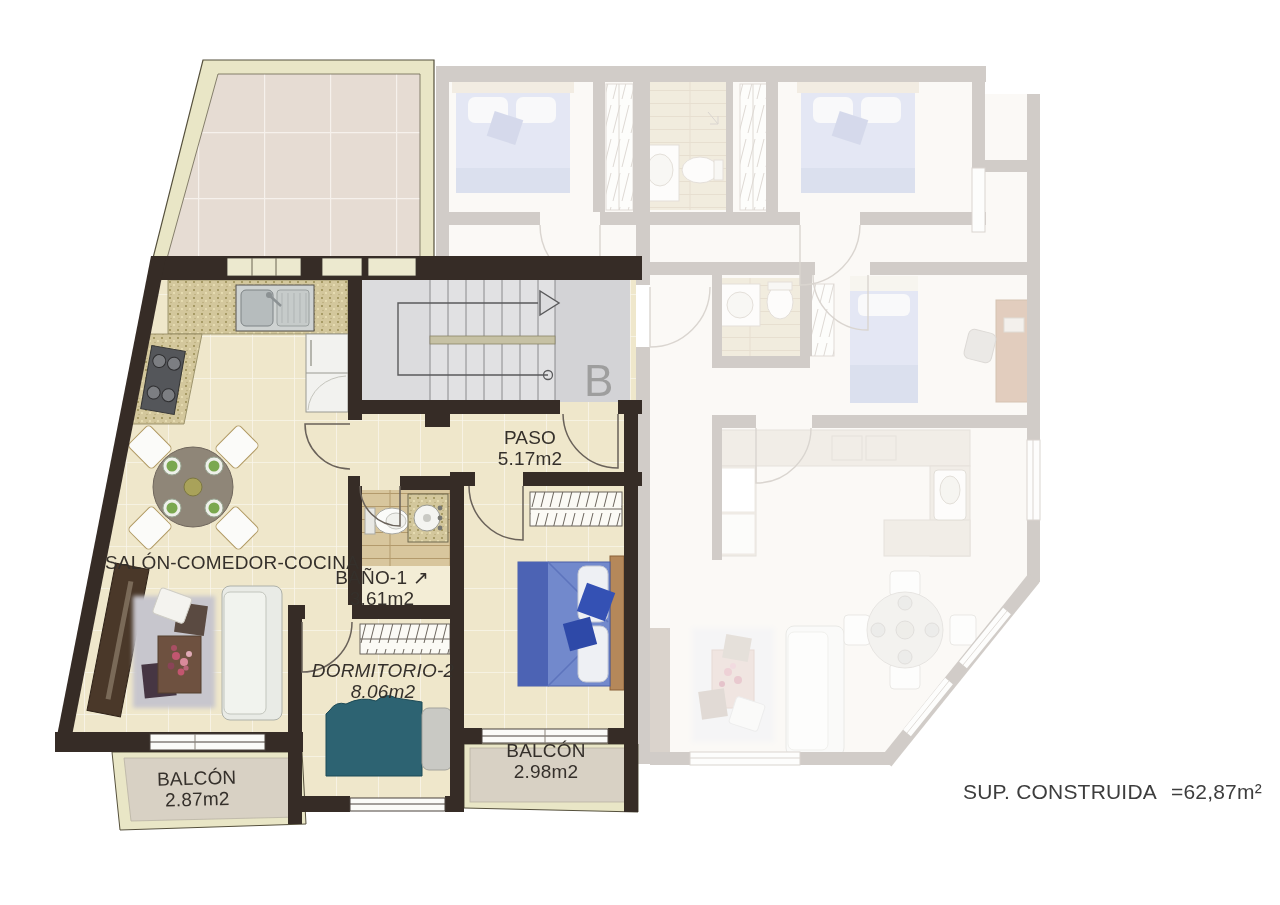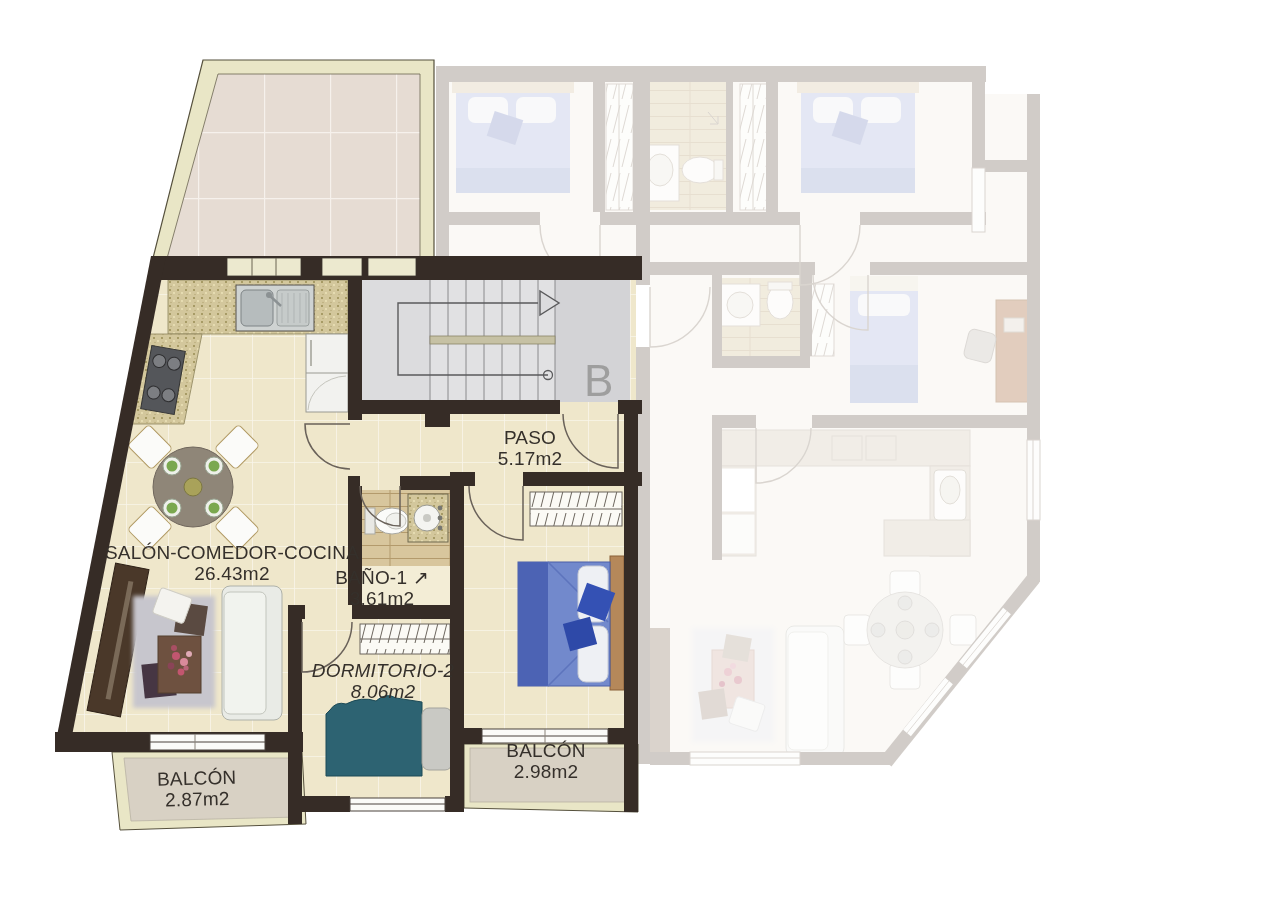--- a/index.html
+++ b/index.html
@@ -444,21 +444,20 @@
     <path class="arc" d="M350,424 L305,424 A45,45 0 0 0 350,469"></path>
     <path class="arc" d="M618,414 L618,468 A55,55 0 0 1 563,414"></path>
     <path class="arc" d="M400,486 L400,526 A40,40 0 0 1 360,486"></path>
     <path class="arc" d="M523,486 L523,540 A54,54 0 0 1 469,486"></path>
     <path class="arc" d="M302,622 L302,672 A50,50 0 0 0 352,622"></path>
   </g>
 </svg>
 
   <div class="room-label" style="left:232px;top:563px;">
     <div class="rl-name">SALÓN-COMEDOR-COCINA</div>
-    <div class="rl-area">26.43m2</div>
   </div>
 
   <div class="room-label" style="left:530px;top:448px;">
     <div class="rl-name">PASO</div>
     <div class="rl-area">5.17m2</div>
   </div>
 
   <div class="room-label" style="left:382px;top:588px;">
     <div class="rl-name"><span>BAÑO-1</span> <span style="font-family:'DejaVu Sans',sans-serif;">↗</span></div>
     <div class="rl-area">3.61m2</div>
@@ -476,14 +475,17 @@
   </div>
 
   <div class="room-label" style="left:546px;top:761px;">
     <div class="rl-name">BALCÓN</div>
     <div class="rl-area">2.98m2</div>
   </div>
 
   <div class="stair-letter" style="left:584px;top:356px;">B</div>
 
   <div class="title-block">
+    <div class="tb-row">
+      <span>SUP. CONSTRUIDA</span><span class="tb-val">=62,87m²</span>
+    </div>
   </div>
 </div>
 
 </body></html>

